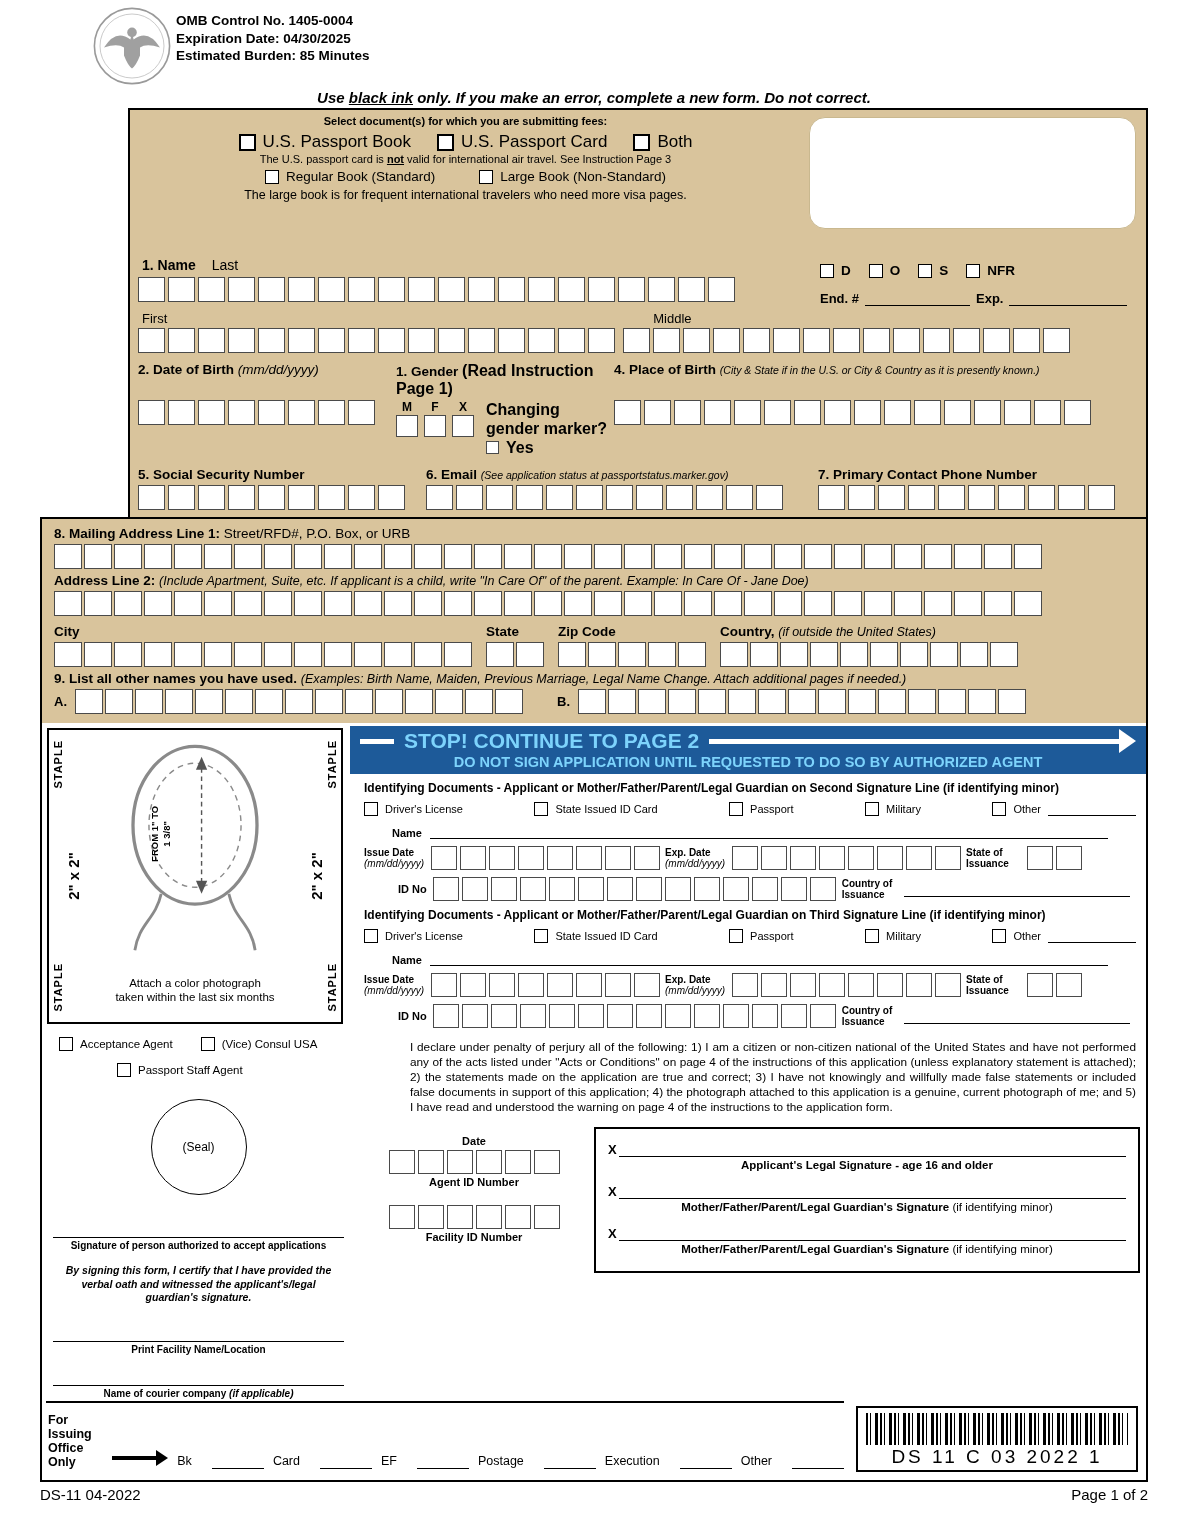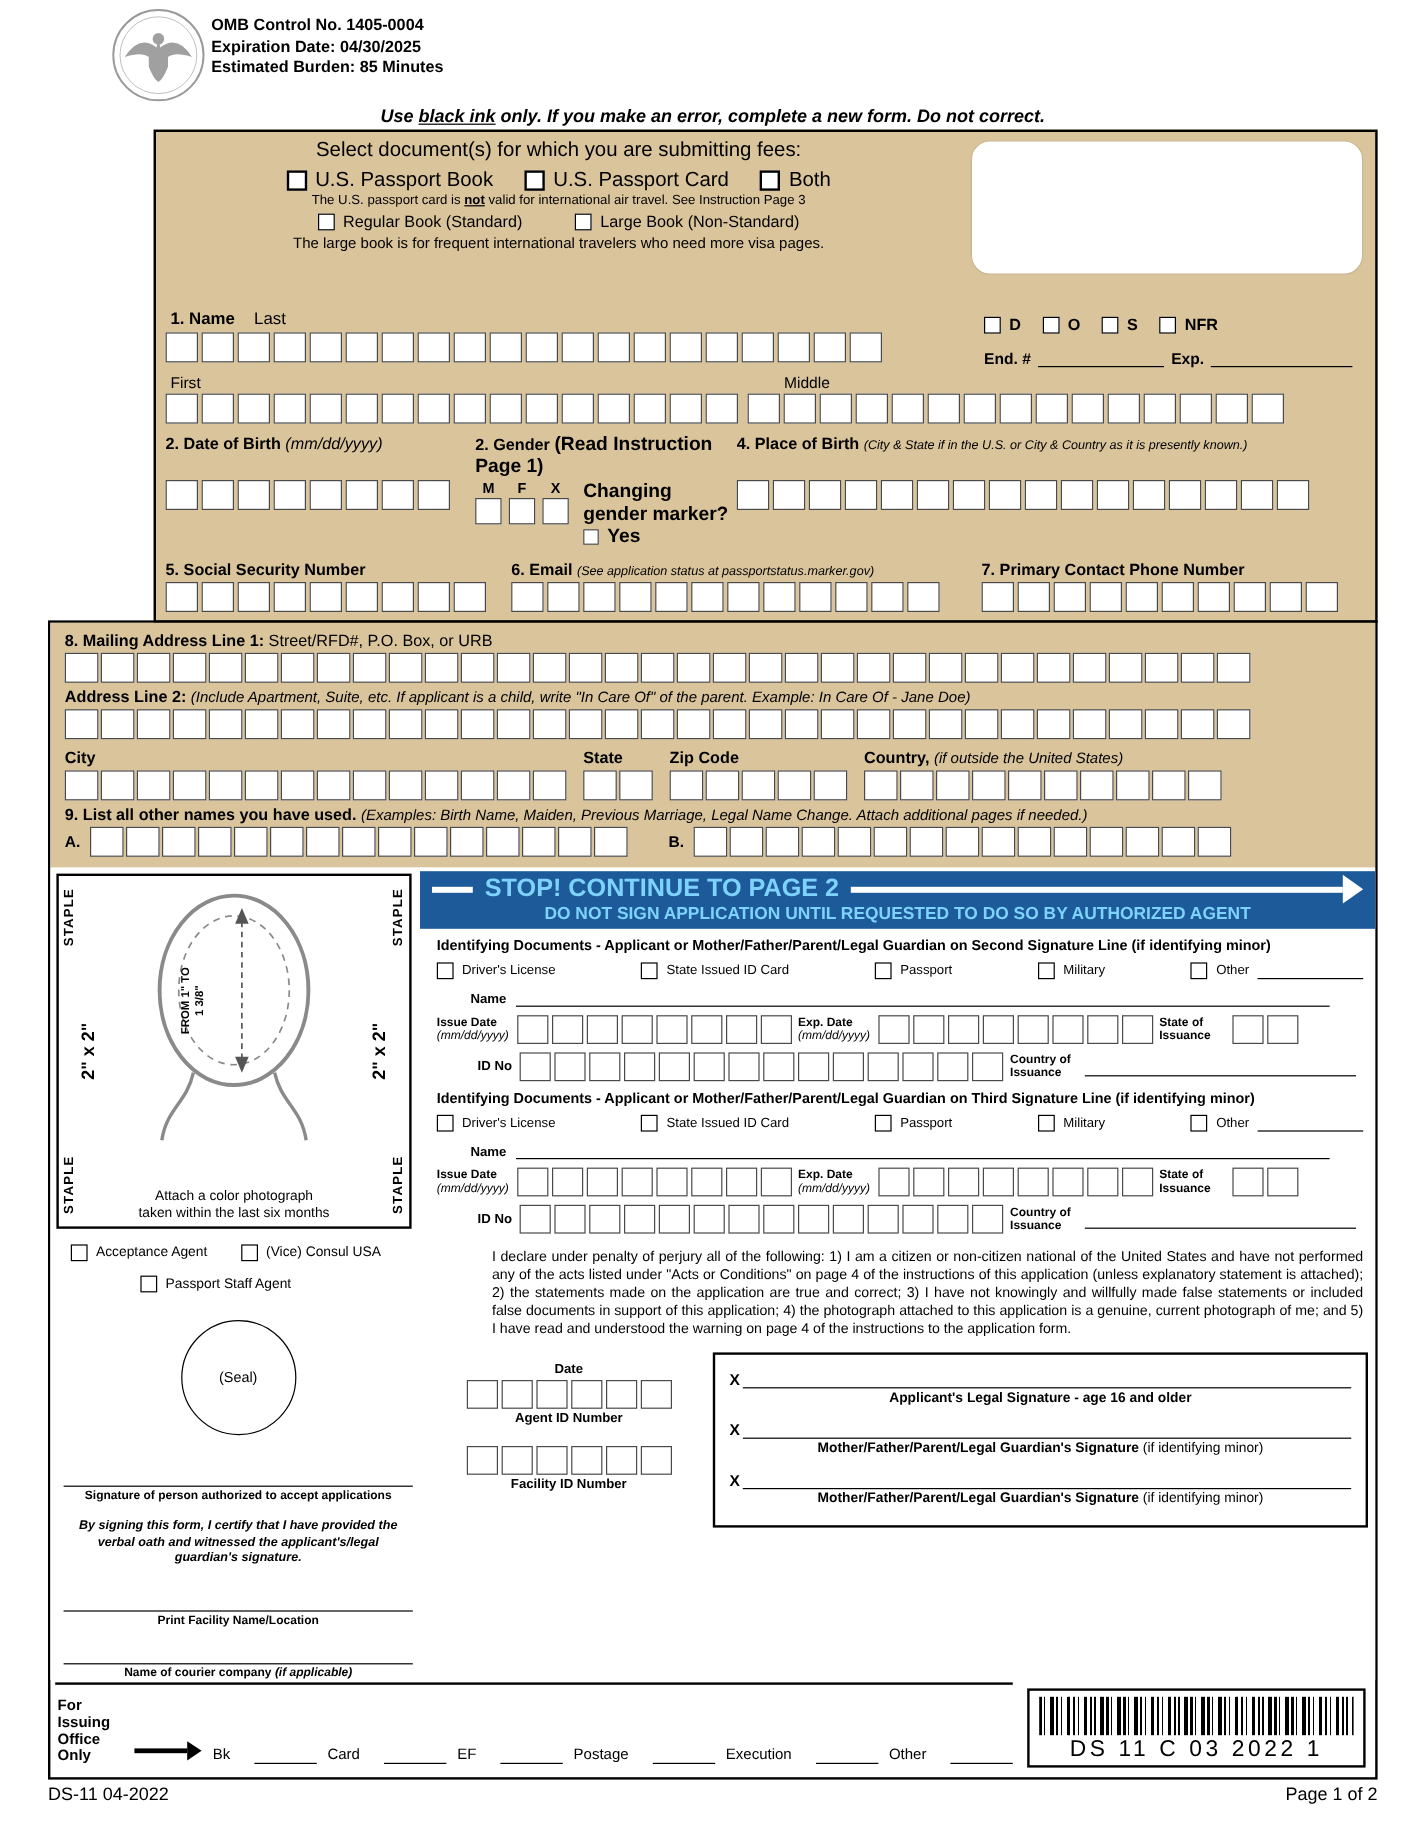--- a/index.html
+++ b/index.html
@@ -18,21 +18,21 @@
   .hdr-agency { font-size:17px; font-weight:bold; }
   .hdr-title { font-size:27px; font-weight:bold; letter-spacing:.3px; }
   .hdr-omb { width:216px; font-size:13.5px; font-weight:bold; line-height:1.3; padding-top:6px;
              font-family:"Liberation Sans", sans-serif; }
   .ink-note { text-align:center; font-weight:bold; font-style:italic; font-size:15px; margin-bottom:2px; }
 
   
   .form-top { margin-left:88px; border:2px solid #000; background:var(--tan); padding:3px 8px 7px; }
   .fees-row { display:flex; }
   .fees-left { width:655px; text-align:center; }
-  .fees-h { font-size:17px; font-weight:normal; margin-top:2px; }
+  .fees-h { font-size:11px; font-weight:bold; margin-top:2px; }
   .docs-row { display:flex; justify-content:center; align-items:center; gap:26px; margin:5px 0 1px; font-size:17px; }
   .opt { display:inline-flex; align-items:center; gap:7px; cursor:pointer; }
   .chk { width:17px; height:17px; border:2px solid #000; background:#fff; display:inline-block; flex:none; }
   .chk.sm { width:14px; height:14px; border-width:1.5px; }
   .card-note { font-size:11px; }
   .book-row { display:flex; justify-content:center; gap:44px; font-size:13.5px; margin-top:4px; }
   .large-note { font-size:12.5px; margin-top:4px; }
   .white-box { flex:1; margin:4px 2px 6px 16px; background:#fff; border:1px solid #c9b88f; border-radius:16px; height:112px; }
 
   .boxrow { display:flex; gap:3px; }
@@ -90,21 +90,21 @@
   .staple { position:absolute; font-size:11px; font-weight:bold; letter-spacing:1px;
             writing-mode:vertical-rl; transform:rotate(180deg); }
   .staple.tl{left:3px;top:10px;} .staple.bl{left:3px;bottom:10px;}
   .staple.tr{right:3px;top:10px;} .staple.br{right:3px;bottom:10px;}
   .size-lab { position:absolute; font-size:15px; font-weight:bold; writing-mode:vertical-rl; top:50%;
               transform:translateY(-50%) rotate(180deg); }
   .size-lab.l{left:16px;} .size-lab.r{right:16px;}
   .headsvg { position:absolute; left:50%; top:6px; transform:translateX(-50%); }
   .range-lab { position:absolute; left:84px; top:92px; transform:rotate(-90deg); font-size:9.5px;
                font-weight:bold; text-align:center; line-height:1.25; }
-  .photo-cap { position:absolute; bottom:3px; width:100%; text-align:center; font-size:11.5px; line-height:1.2; }
+  .photo-cap { position:absolute; bottom:17px; width:100%; text-align:center; font-size:11.5px; line-height:1.2; }
 
   .agent-row { display:flex; gap:28px; margin:13px 0 0 12px; font-size:11.5px; }
   .agent-row2 { margin:12px 0 0 70px; font-size:11.5px; }
   .seal-circle { width:96px; height:96px; border:1.5px solid #000; border-radius:50%;
                  margin:20px auto 0; display:flex; align-items:center; justify-content:center; font-size:12px; }
   .sig-block { margin-top:42px; padding:0 6px; }
   .sig-line { border-bottom:1.3px solid #000; height:1px; }
   .sig-cap { text-align:center; font-size:10px; font-weight:bold; margin-top:2px; }
   .oath { font-size:10.5px; font-style:italic; font-weight:bold; text-align:center; margin:13px 2px 0; line-height:1.3; }
   .sp36 { height:36px; } .sp30 { height:30px; }
@@ -309,21 +309,21 @@
           <span class="cbox"></span>
         </span>
     </div>
 
     <div class="rowC">
       <div class="col-dob">
         <span class="b">2.  Date of Birth</span>
         <span class="i">(mm/dd/yyyy)</span>
       </div>
       <div class="col-gen">
-        <span class="b">2.  Gender</span>
+        <span class="b">1.  Gender</span>
         <span class="bsm">(Read Instruction Page 1)</span>
       </div>
       <div class="col-pob">
         <span class="b">4.  Place of Birth</span>
         <span class="i sm">(City &amp; State if in the U.S. or City &amp; Country as it is presently known.)</span>
       </div>
     </div>
     <div class="rowD">
       <div class="col-dob">
           <div class="boxrow">

